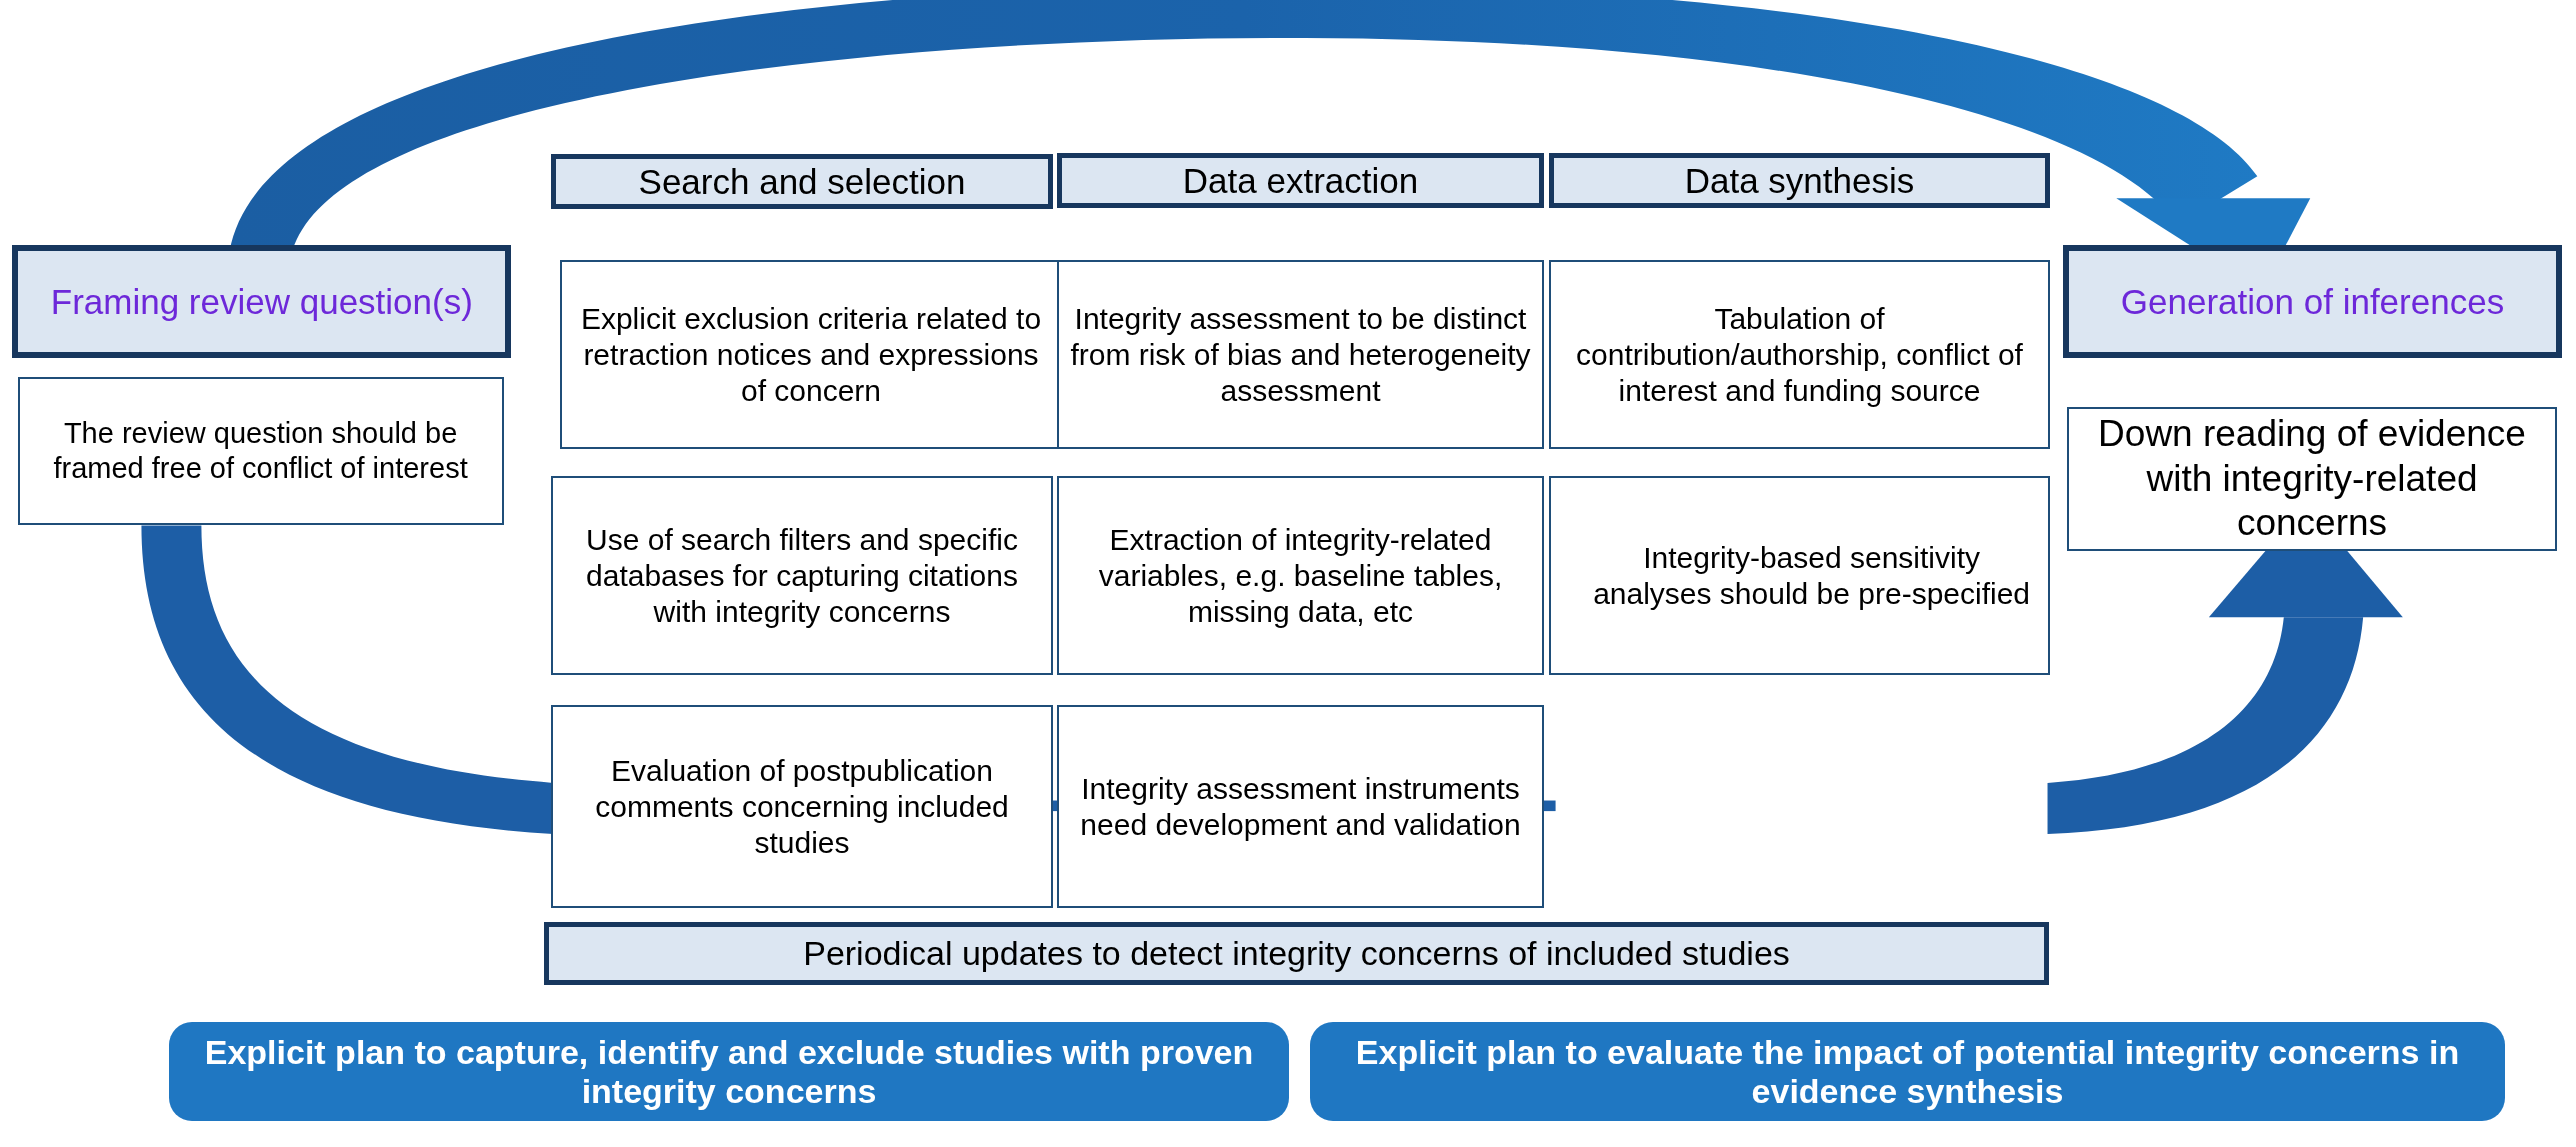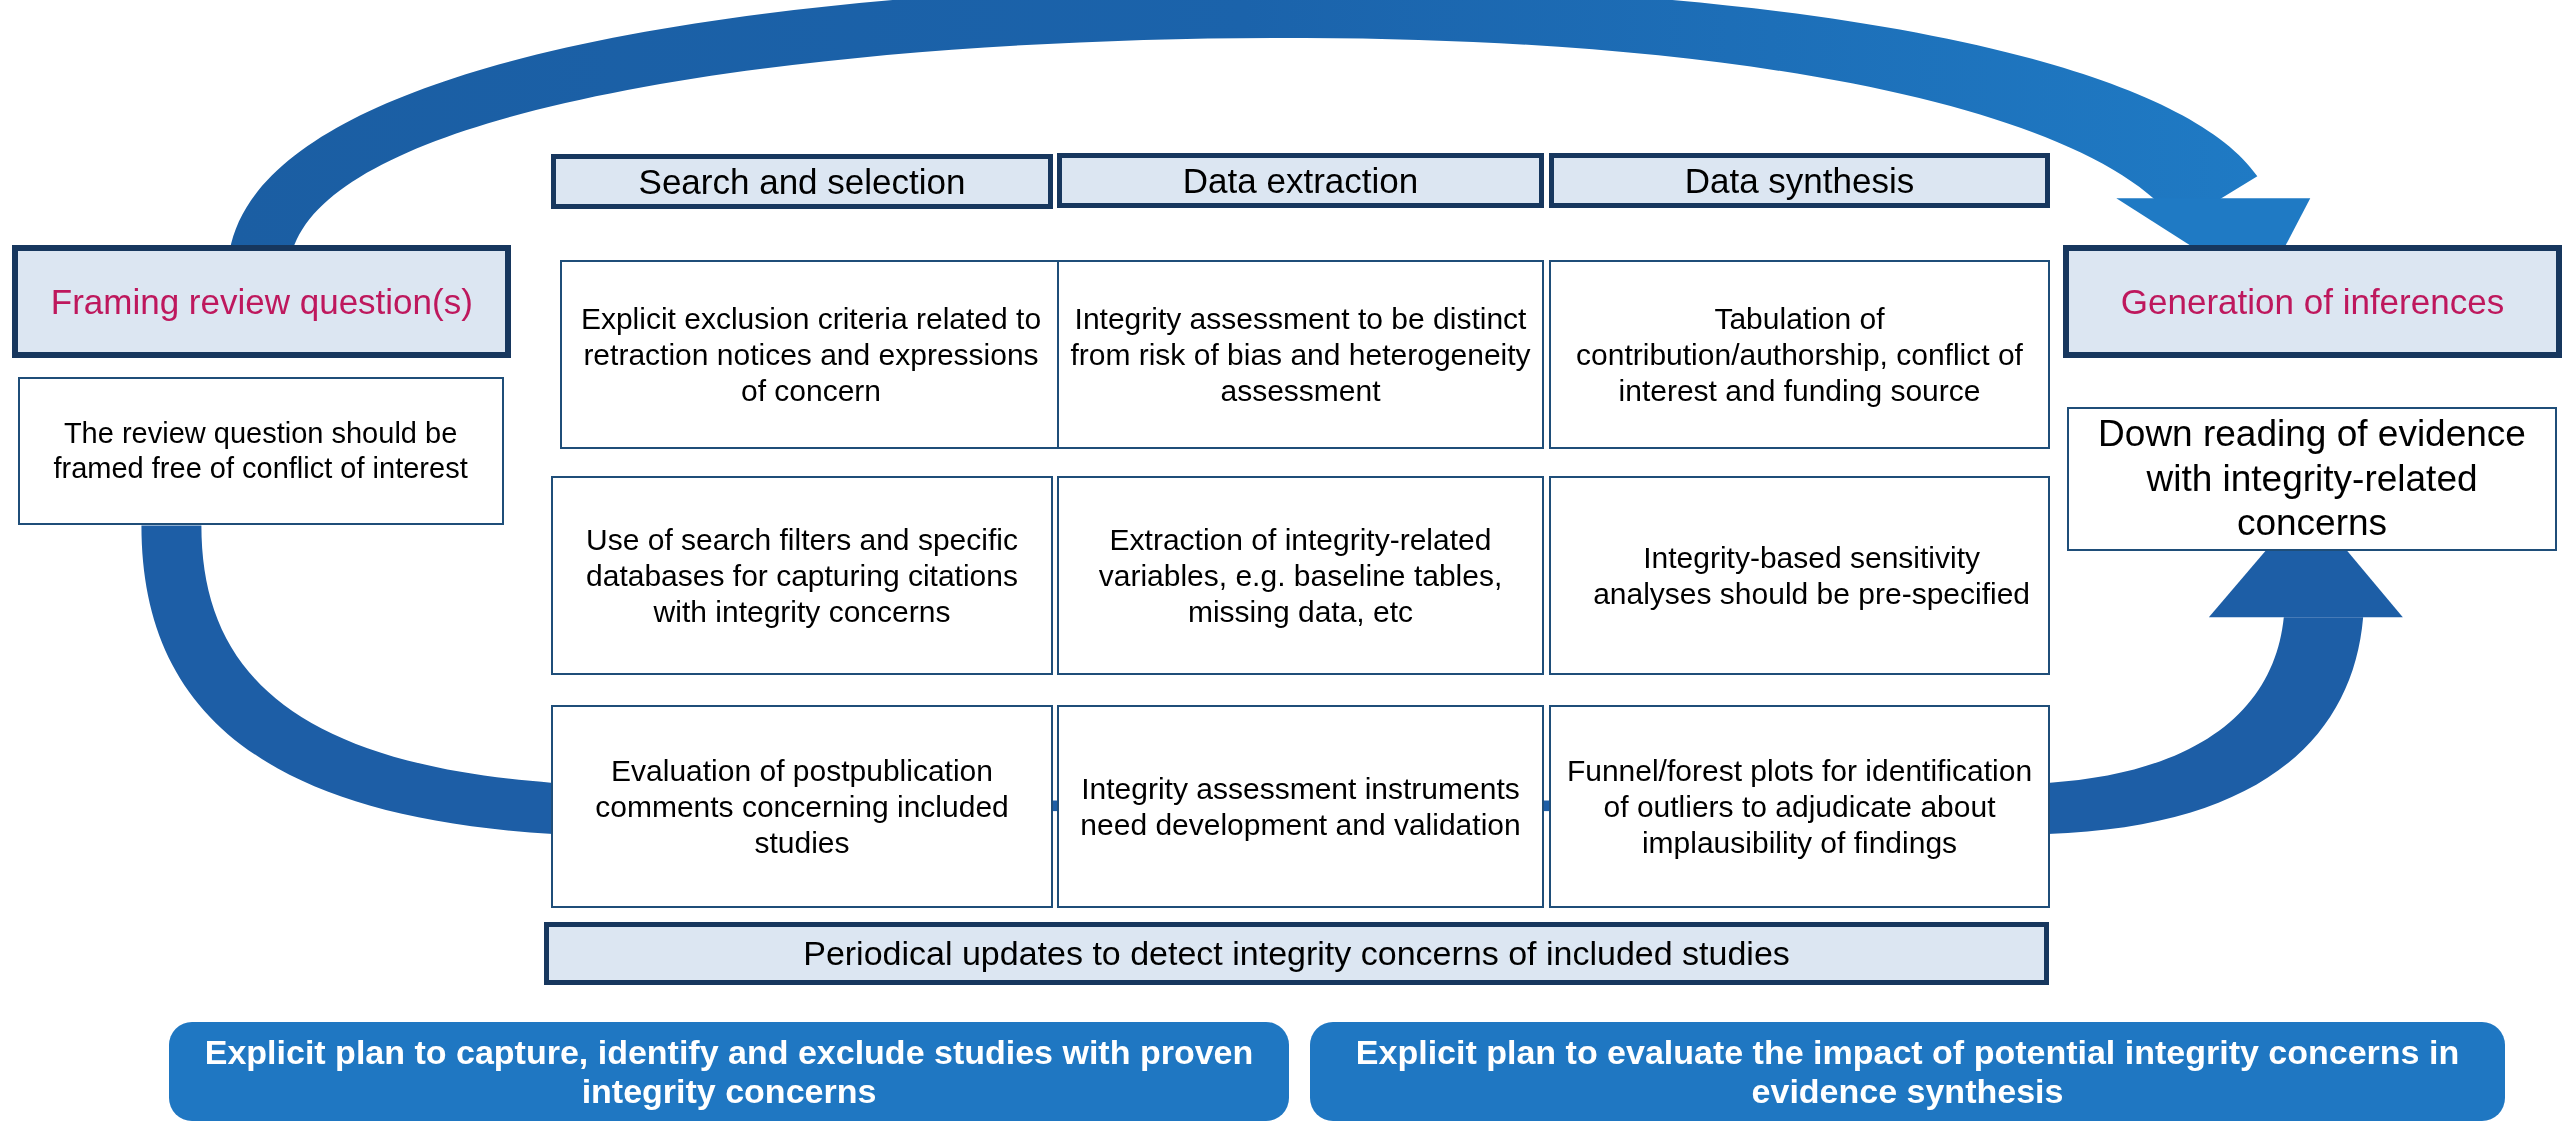--- a/index.html
+++ b/index.html
@@ -55,21 +55,21 @@
   .stage-box {
     position: absolute;
     box-sizing: border-box;
     background: #dce6f2;
     border: 6.2px solid #17375e;
     display: flex;
     align-items: center;
     justify-content: center;
     text-align: center;
     line-height: 1.12;
-    color: #be185d;
+    color: #6d28d9;
   }
   .pill-box {
     position: absolute;
     box-sizing: border-box;
     background: #1f77c2;
     border-radius: 23px;
     display: flex;
     align-items: center;
     justify-content: center;
     text-align: center;
@@ -204,23 +204,20 @@
   <div class="cell-box grid-cell" id="c-r2-3">
     <span class="txt">Integrity-based sensitivity analyses should be pre-specified</span>
   </div>
 
   <div class="cell-box grid-cell" id="c-r3-1">
     <span class="txt">Evaluation of postpublication comments concerning included studies</span>
   </div>
   <div class="cell-box grid-cell" id="c-r3-2">
     <span class="txt">Integrity assessment instruments need development and validation</span>
   </div>
-  <div class="cell-box grid-cell" id="c-r3-3">
-    <span class="txt">Funnel/forest plots for identification of outliers to adjudicate about implausibility of findings</span>
-  </div>
 
   <div class="hdr-box" id="periodical">
     <span class="txt">Periodical updates to detect integrity concerns of included studies</span>
   </div>
 
   <div class="pill-box" id="pill-left">
     <span class="txt">Explicit plan to capture, identify and exclude studies with proven integrity  concerns</span>
   </div>
   <div class="pill-box" id="pill-right">
     <span class="txt">Explicit plan to evaluate the impact of potential integrity concerns in evidence synthesis</span>

